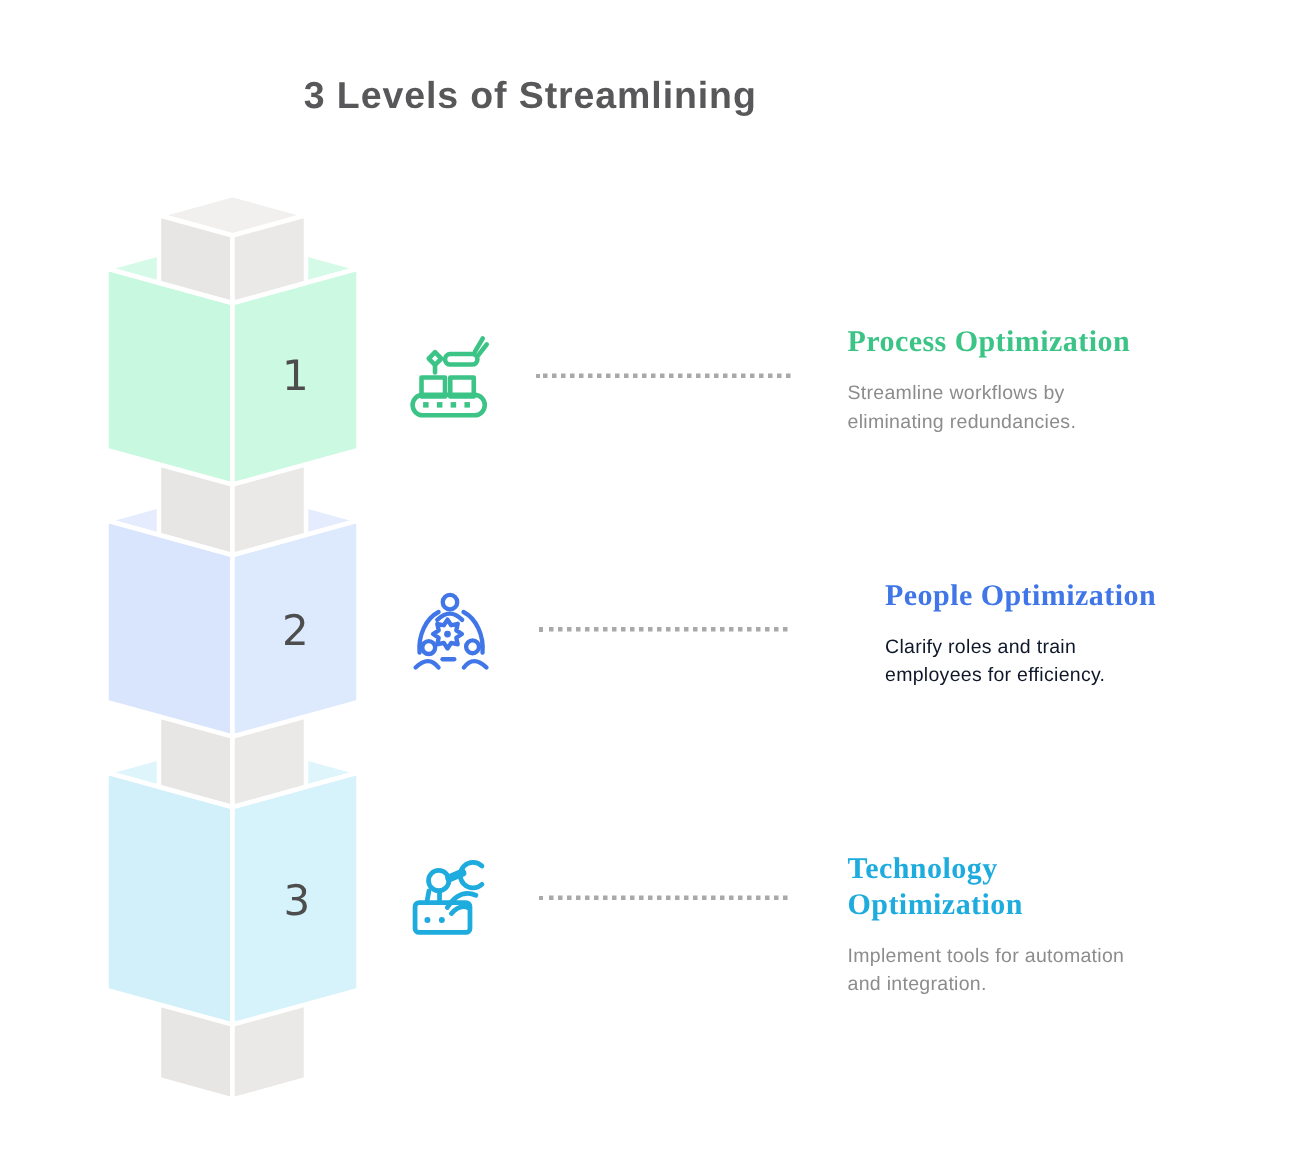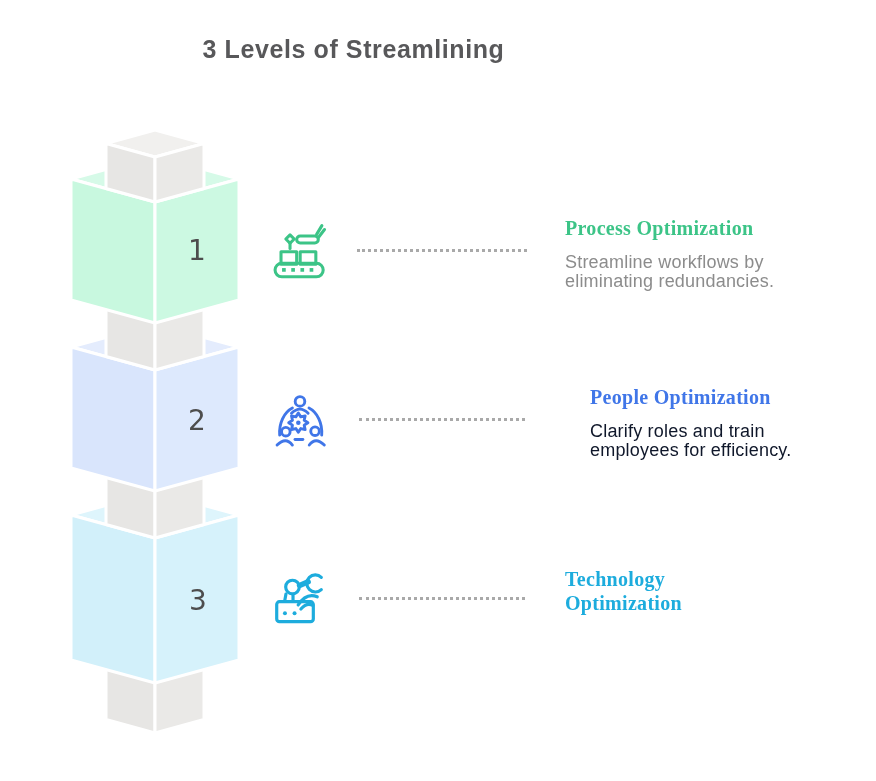--- a/index.html
+++ b/index.html
@@ -1,31 +1,31 @@
 <!DOCTYPE html>
 <html><head>
 <meta charset="utf-8">
 <style>
   html,body { margin:0; padding:0; background:#ffffff; }
   .canvas {
     position:relative; width:876px; height:781px; background:#ffffff;
     font-family:"Liberation Sans","DejaVu Sans",sans-serif; overflow:hidden;
   }
   .page-title {
-    position:absolute; top:35px; left:0; width:707px; margin:0;
+    position:absolute; top:50px; left:0; width:707px; margin:0;
     text-align:center; font-size:25px; font-weight:bold; letter-spacing:0.6px;
   }
   .tower { position:absolute; left:0; top:0; }
   .tower polygon { stroke:#ffffff; stroke-width:3; stroke-linejoin:round; }
   .blocknum { font-size:28px; text-anchor:middle; font-family:"DejaVu Sans","Liberation Sans",sans-serif; }
   .icon { position:absolute; }
   .dots { position:absolute; height:0; border-top:3px dotted currentColor; }
   .textblock { position:absolute; width:300px; }
   .ltitle { font-size:20px; font-weight:bold; line-height:24px; letter-spacing:0.3px; white-space:pre-line;font-family:Liberation Serif, serif; }
-  .ldesc  { margin-top:13px; font-size:18px; line-height:18.5px; letter-spacing:0.2px; white-space:pre-line; }
+  .ldesc  { margin-top:13px; font-size:13px; line-height:18.5px; letter-spacing:0.2px; white-space:pre-line; }
 </style>
 </head>
 <body>
 
 <div class="canvas">
 
   <h1 class="page-title" style="color: rgb(88, 88, 90);">3 Levels of Streamlining</h1>
 
   <svg class="tower" width="340" height="781" viewBox="0 0 340 781">
 
@@ -138,15 +138,17 @@
       <g stroke="none" fill="#1dacdd">
         <circle cx="15.4" cy="52.2" r="2.2"></circle>
         <circle cx="26" cy="52.2" r="2.2"></circle>
       </g>
     </g>
   </svg>
   <div class="dots" style="left: 359px; top: 597px; width: 166px; color: rgb(169, 169, 169);"></div>
   <div class="textblock" style="left:565px;top:551px">
     <div class="ltitle" style="color: rgb(29, 172, 221); margin-top: 16px;">Technology
 Optimization</div>
+    <div class="ldesc" style="color: rgb(140, 140, 140);">Implement tools for automation
+and integration.</div>
   </div>
 
 </div>
 
 </body></html>

